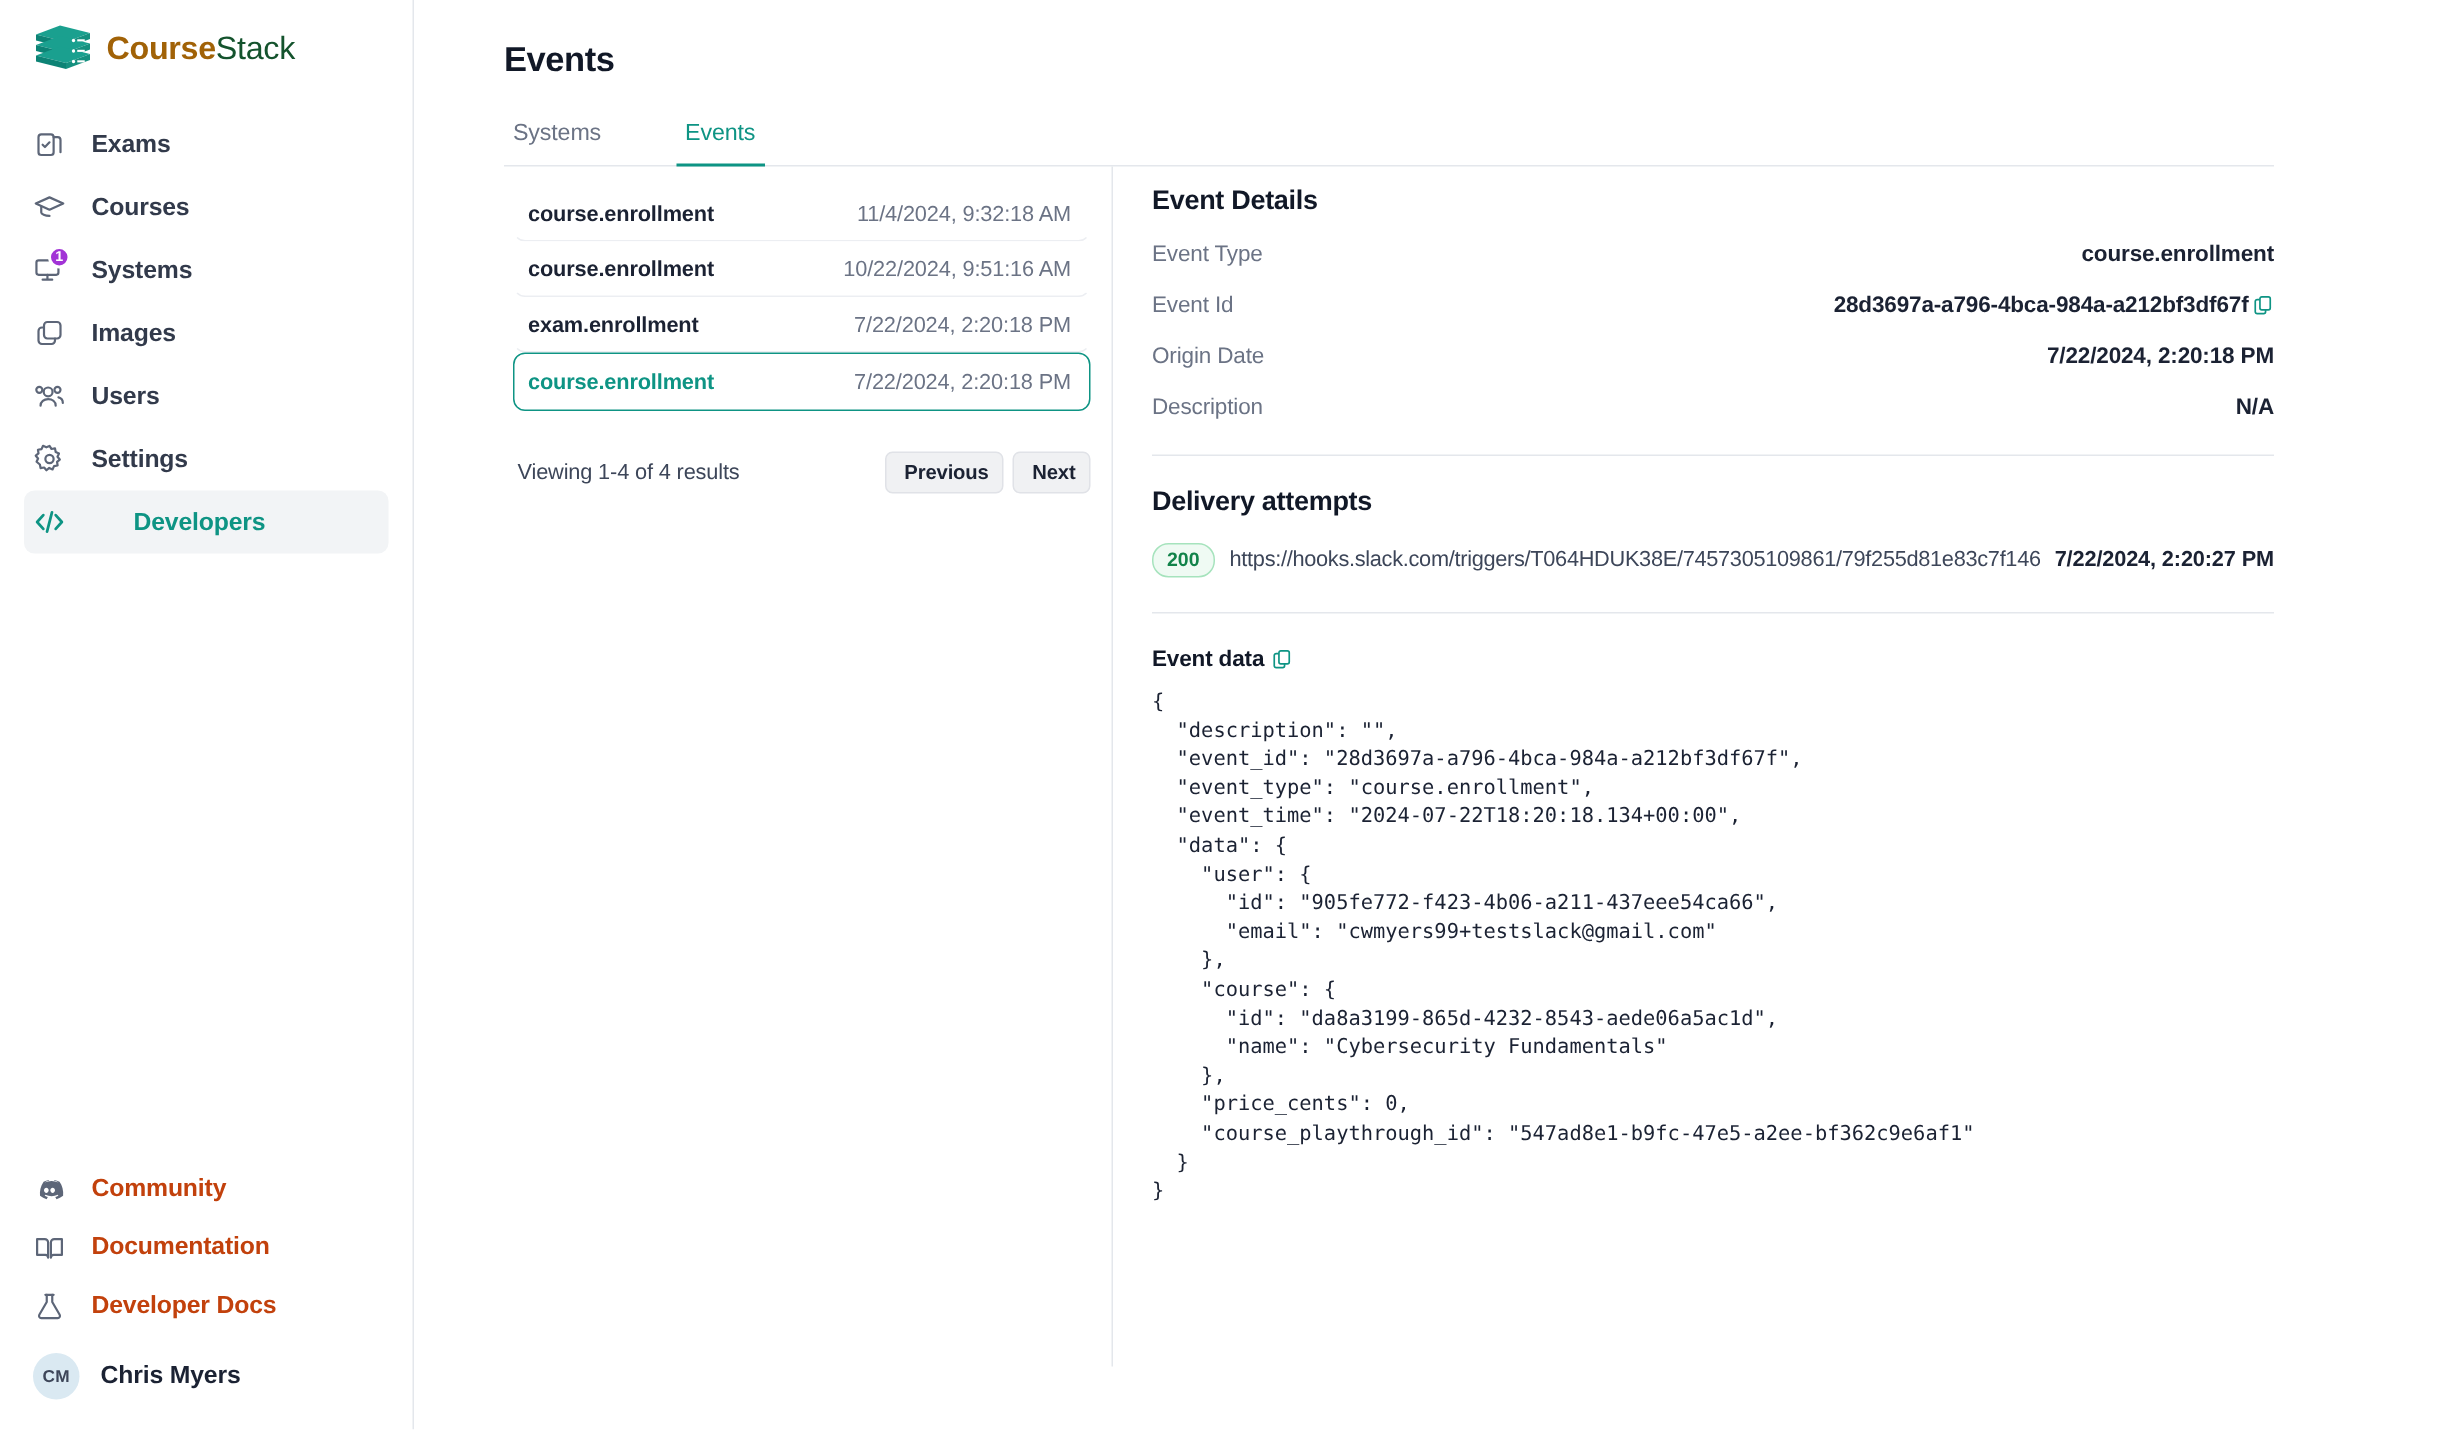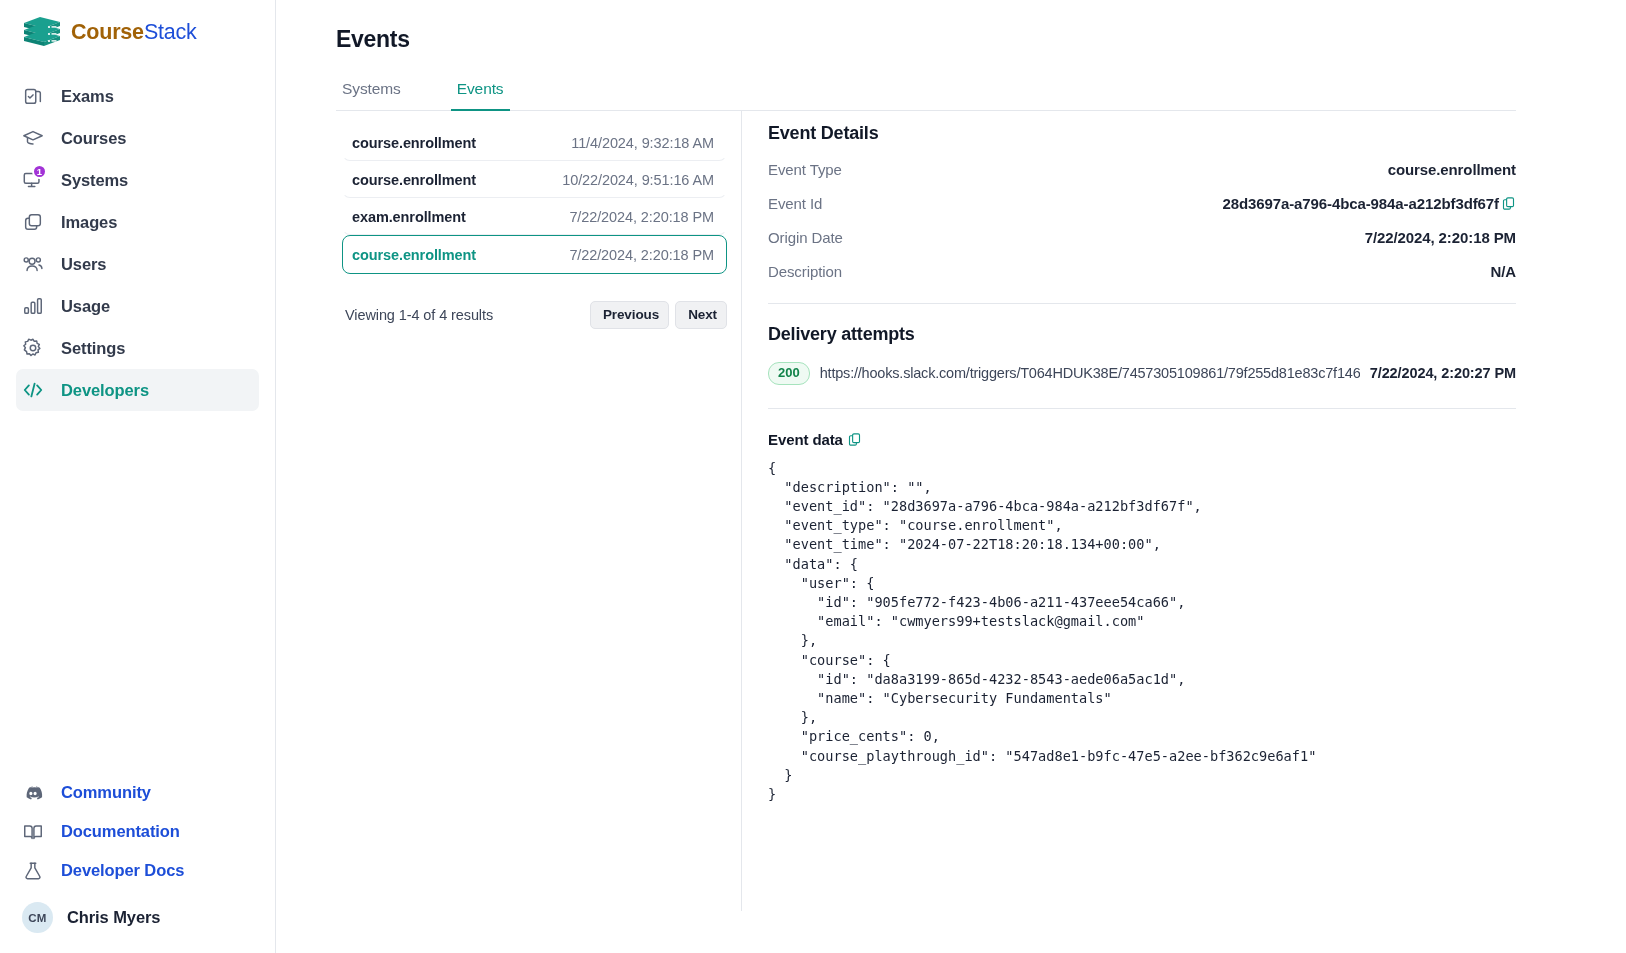--- a/index.html
+++ b/index.html
@@ -27,41 +27,41 @@
   .logo-row {
     display: flex;
     align-items: center;
     gap: 9px;
     padding: 16px 0 0 22px;
     height: 48px;
   }
   .logo-mark { width: 40px; height: 34px; display: block; flex: none; }
   .logo-text { font-size: 21.5px; letter-spacing: -0.2px; white-space: nowrap; }
   .logo-text .b { font-weight: 700; color: #a16207; }
-  .logo-text .n { font-weight: 400; color: #1d4ed8; text-align: right; }
+  .logo-text .n { font-weight: 400; color: #14532d; text-align: right; }
 
   .nav { margin-top: 27px; padding: 0 16px; }
   .nav-item {
     display: flex;
     align-items: center;
     gap: 17px;
     height: 42px;
     padding: 0 8px 0 6px;
     border-radius: 7px;
     cursor: pointer;
     position: relative;
   }
   .nav-item .label {
     font-size: 16.5px;
     font-weight: 600;
     color: #323a4b;
     letter-spacing: -0.1px;
   }
   .nav-item.active { background: #f2f4f6; }
-  .nav-item.active .label { color: #0e9484; }
+  .nav-item.active .label { color: #0e9484; margin-left: 28px; }
   .nav-ico { width: 22px; height: 22px; flex: none; position: relative; color: #5d6678; }
   .nav-ico svg { display: block; width: 22px; height: 22px; }
   .badge-dot {
     position: absolute;
     top: -5px; left: 10px;
     min-width: 15px; height: 15px;
     border-radius: 50%;
     background: #a233d6;
     color: #fff;
     font-size: 9.5px;
@@ -74,21 +74,21 @@
   .sidebar-bottom {
     position: absolute;
     left: 0; right: 0; bottom: 0;
     padding: 0 16px 14px 16px;
   }
   .bottom-item {
     display: flex; align-items: center; gap: 17px;
     height: 39px; padding: 0 8px 0 6px; border-radius: 7px; cursor: pointer;
   }
   .bottom-item .label {
-    font-size: 16.5px; font-weight: 600; color: #1d4ed8; letter-spacing: -0.1px;
+    font-size: 16.5px; font-weight: 600; color: #c2410c; letter-spacing: -0.1px;
   }
   .user-row {
     display: flex; align-items: center; gap: 14px;
     padding: 12px 6px 6px 6px; cursor: pointer;
   }
   .avatar {
     width: 31px; height: 31px; border-radius: 50%;
     background: #dae9f2; color: #3d4659;
     font-size: 11.5px; font-weight: 600;
     display: flex; align-items: center; justify-content: center;
@@ -315,30 +315,20 @@
             <circle cx="11" cy="9" r="3.2"></circle>
               <path d="M5.5 19c0-3 2.5-4.8 5.5-4.8s5.5 1.8 5.5 4.8"></path>
             <circle cx="17.8" cy="7.5" r="2.2"></circle>
               <path d="M18.5 13c2 .5 3.2 2 3.2 4"></path>
             <circle cx="4.6" cy="7.5" r="2.2"></circle>
           </svg>
         </span>
         <span class="label">Users</span>
       </div>
 
-      <div class="nav-item">
-        <span class="nav-ico">
-          <svg viewBox="0 0 24 24" fill="none" stroke="currentColor" stroke-width="1.6" stroke-linecap="round" stroke-linejoin="round">
-            <rect x="3" y="14" width="4" height="6" rx="1.2"></rect>
-              <rect x="10" y="8" width="4" height="12" rx="1.2"></rect>
-              <rect x="17" y="4" width="4" height="16" rx="1.2"></rect>
-          </svg>
-        </span>
-        <span class="label">Usage</span>
-      </div>
 
       <div class="nav-item">
         <span class="nav-ico">
           <svg viewBox="0 0 24 24" fill="none" stroke="currentColor" stroke-width="1.6" stroke-linecap="round" stroke-linejoin="round">
             <circle cx="12" cy="12" r="3"></circle>
             <path d="M12 2.5l1.4 2.2 2.6-.4.5 2.6 2.4 1.1-1.1 2.4 1.7 2-2 1.7.4 2.6-2.6.5-1.1 2.4-2.4-1.1-2 1.7-1.7-2-2.6.4-.5-2.6L2.6 14l1.1-2.4-1.7-2 2-1.7-.4-2.6 2.6-.5L7.3 2.4l2.4 1.1z"></path>
           </svg>
         </span>
         <span class="label">Settings</span>
       </div>

